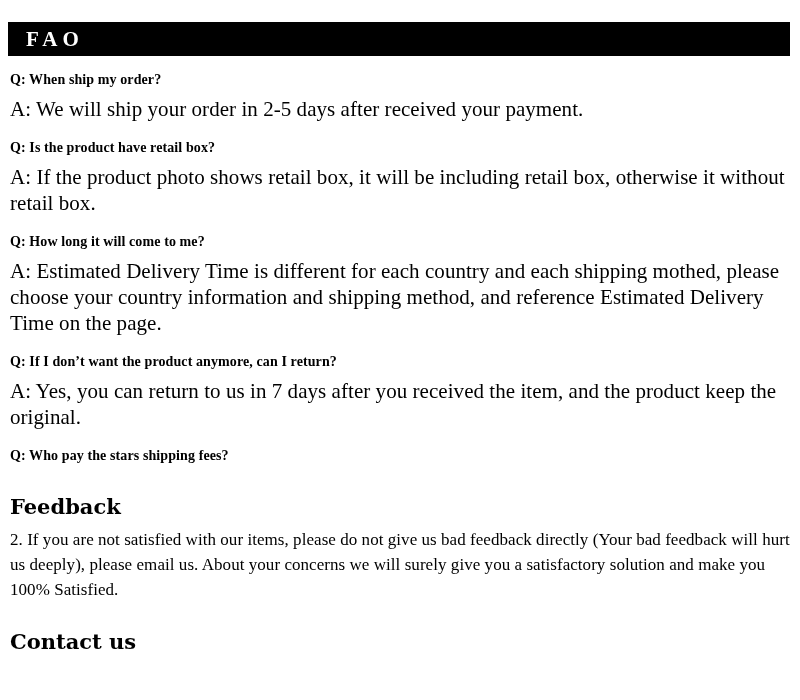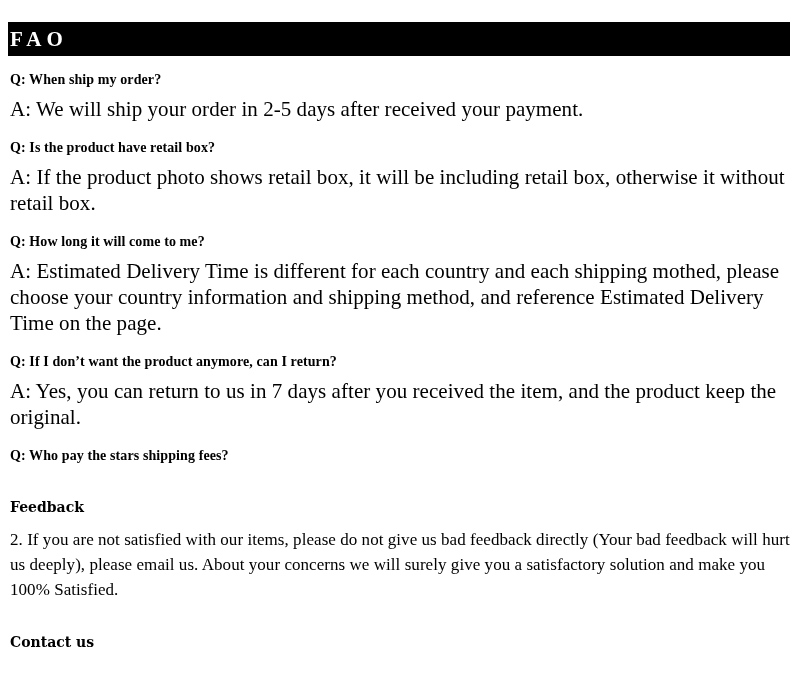--- a/index.html
+++ b/index.html
@@ -33,21 +33,21 @@
     background: #000000;
     display: flex;
     align-items: center;
   }
   .title-bar .title-text {
     color: #ffffff;
     font-family: "Liberation Serif", "DejaVu Serif", serif;
     font-weight: bold;
     font-size: 21px;
     letter-spacing: 5px;
-    padding-left: 2px;
+    padding-left: 18px;
     line-height: 1;
   }
 
   
   .content {
     position: absolute;
     left: 10px;
     top: 66px;
     width: 782px;
   }
@@ -72,21 +72,21 @@
     letter-spacing: 0.05px;
   }
 
   
   .section {
     margin-top: 0;
   }
   .section-title {
     font-family: "DejaVu Serif", "Liberation Serif", serif;
     font-weight: bold;
-    font-size: 14px;
+    font-size: 21px;
     line-height: 24px;
     margin: 0 0 8px 0;
     letter-spacing: 0px;
   }
   .section-para {
     font-family: "Liberation Serif", "DejaVu Serif", serif;
     font-size: 17px;
     line-height: 25px;
     margin: 0;
     letter-spacing: 0.05px;

